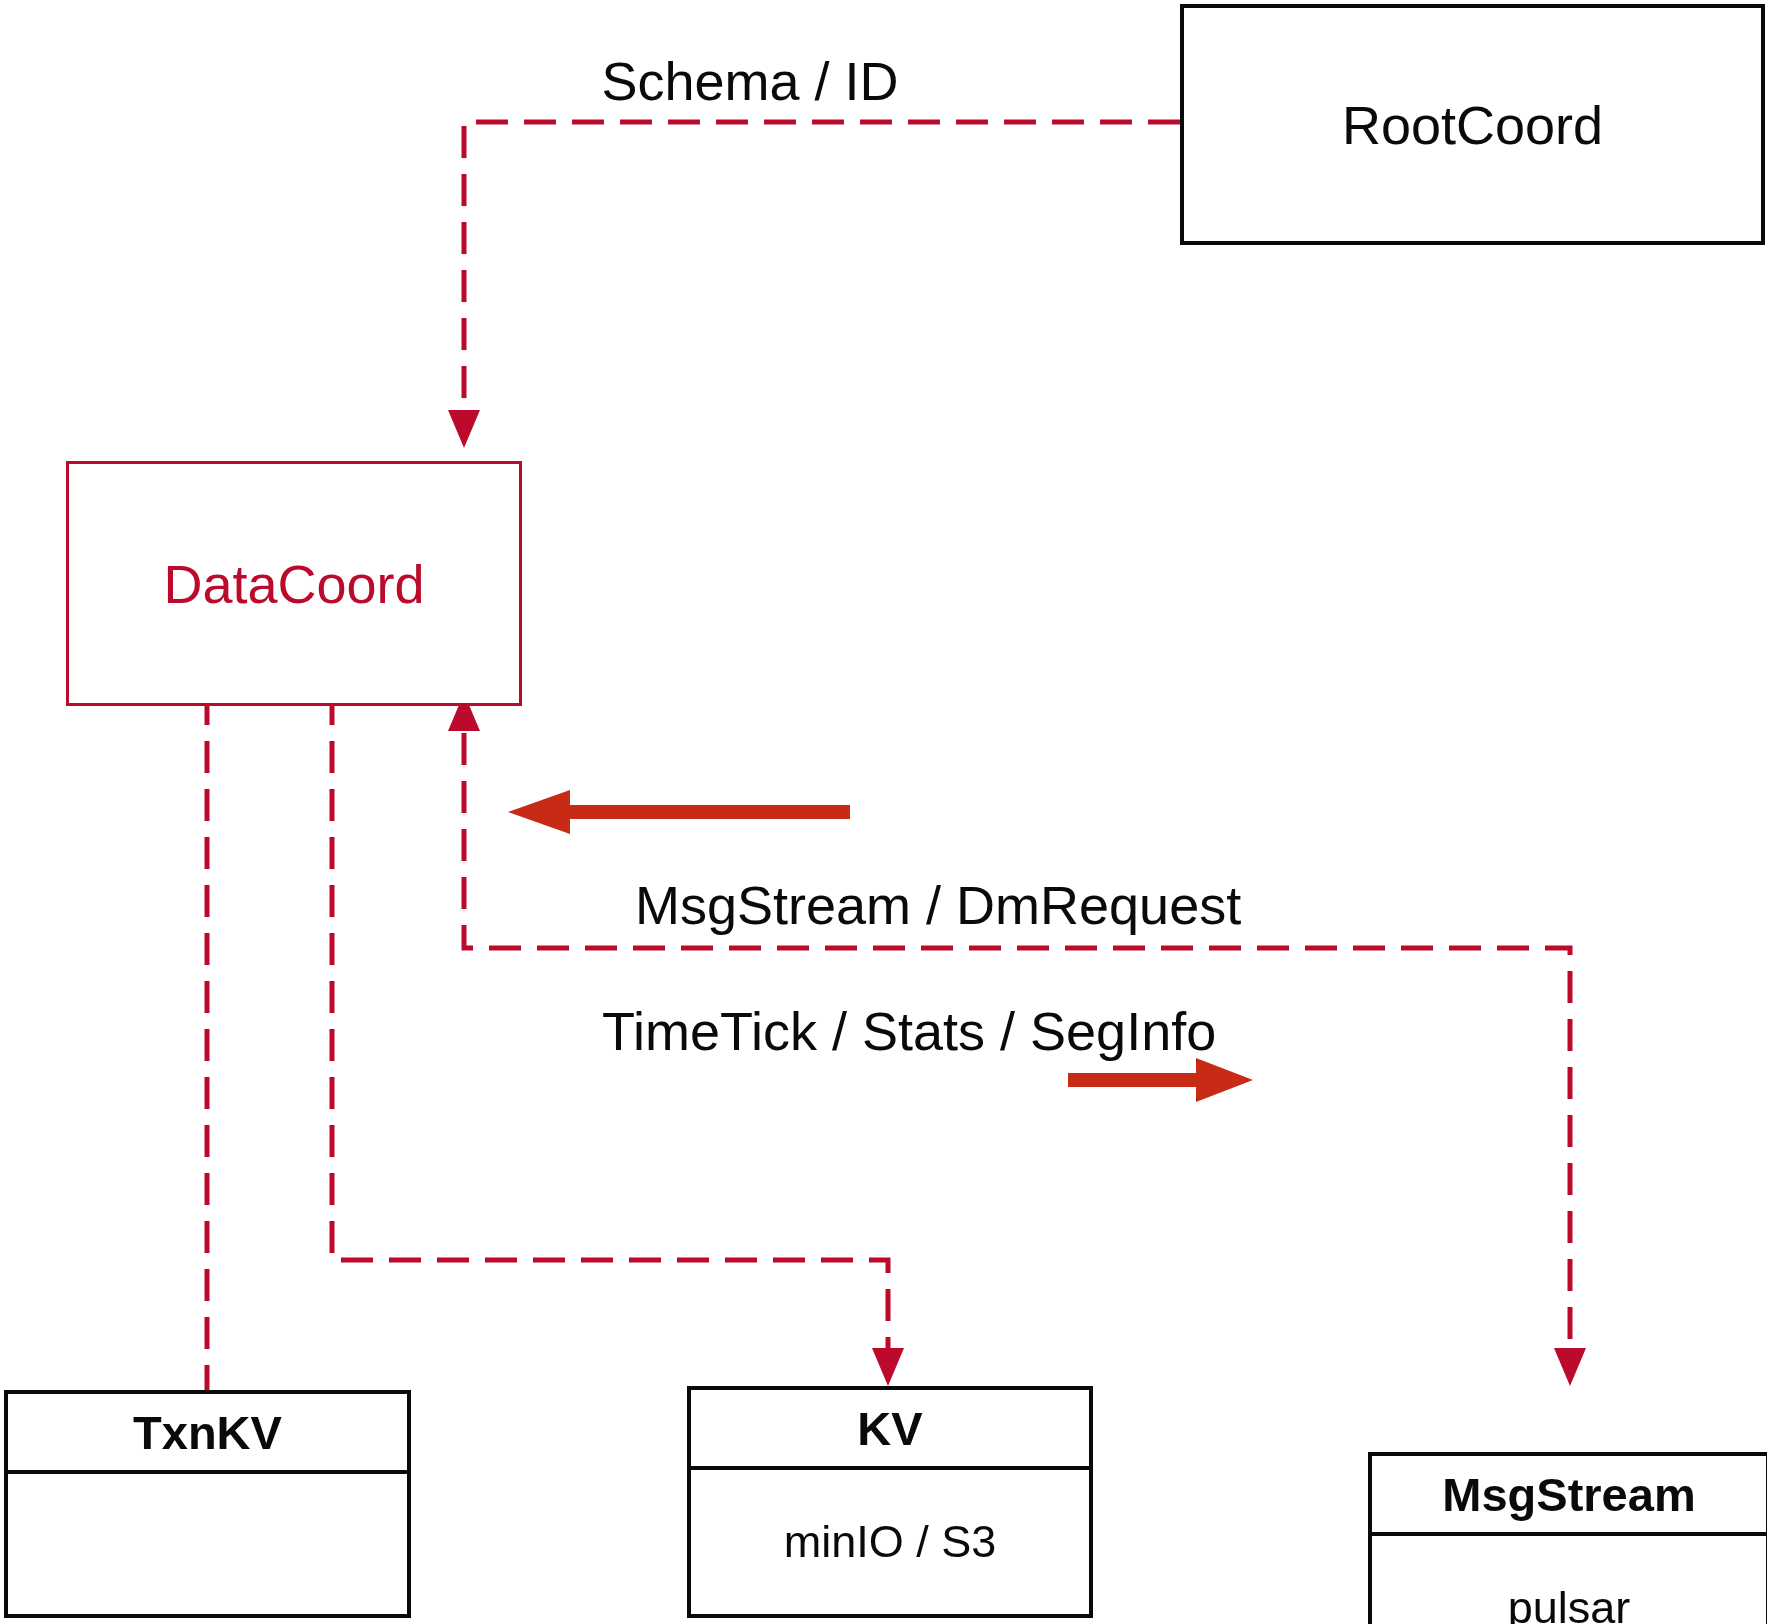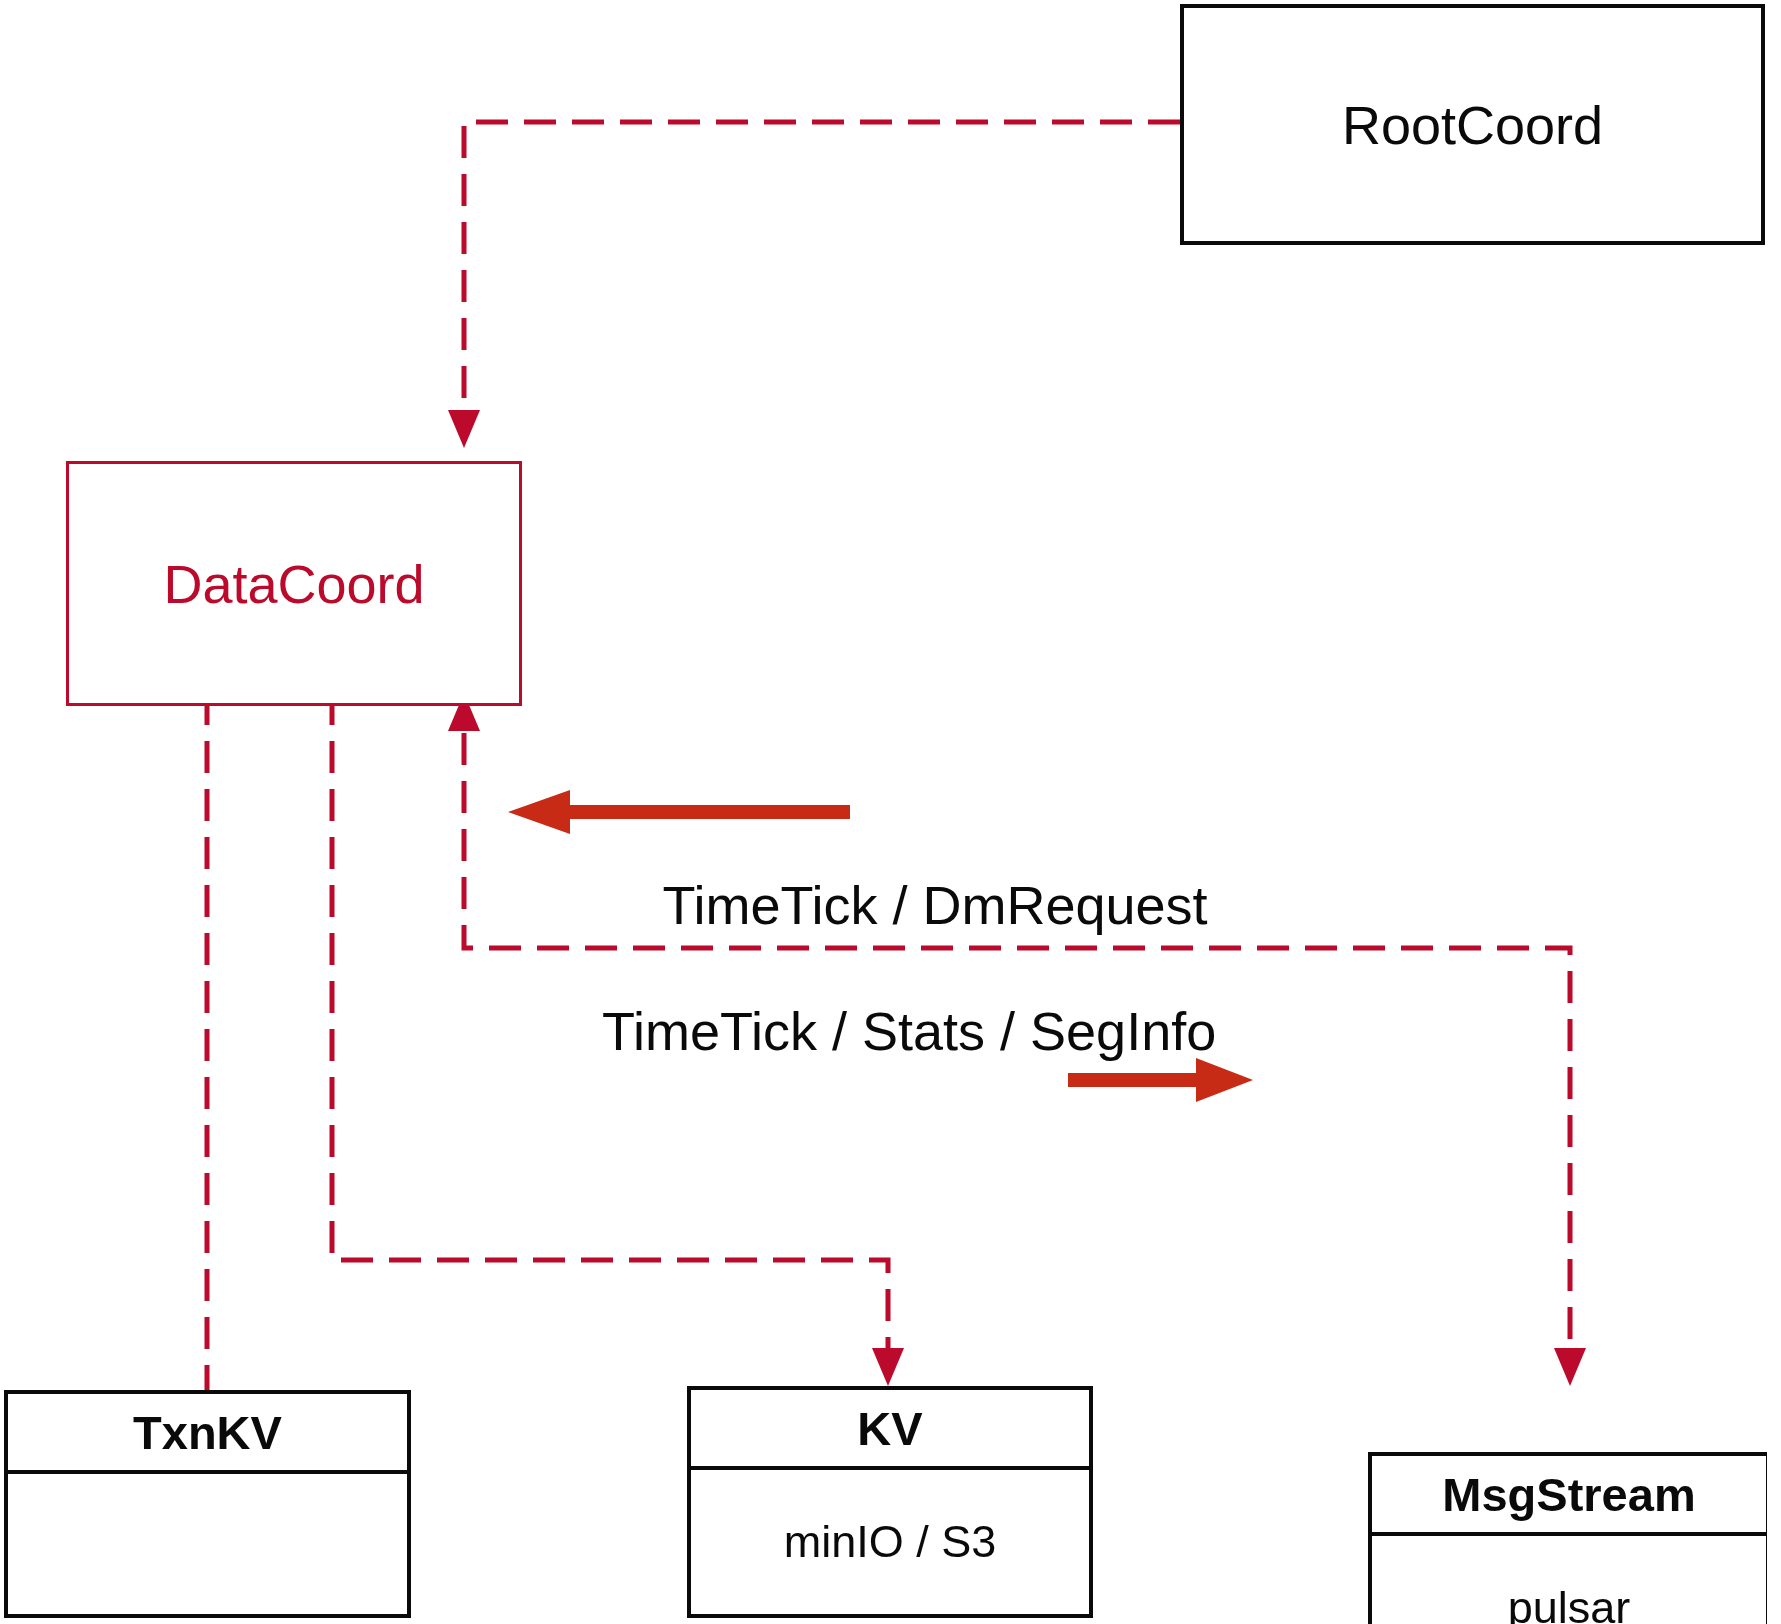--- a/index.html
+++ b/index.html
@@ -117,16 +117,17 @@
     </div>
   </div>
 
   <div class="node-table node-msgstream">
     <div class="nt-title">MsgStream</div>
     <div class="nt-body">
       <span>pulsar</span>
     </div>
   </div>
 
-  <div class="edge-label lbl-ddrequest">TimeTick / DmRequest</div>
+  <div class="edge-label lbl-schema">Schema / ID</div>
+  <div class="edge-label lbl-ddrequest">MsgStream / DmRequest</div>
   <div class="edge-label lbl-timetick">TimeTick / Stats / SegInfo</div>
 
 </div>
 
 </body></html>

